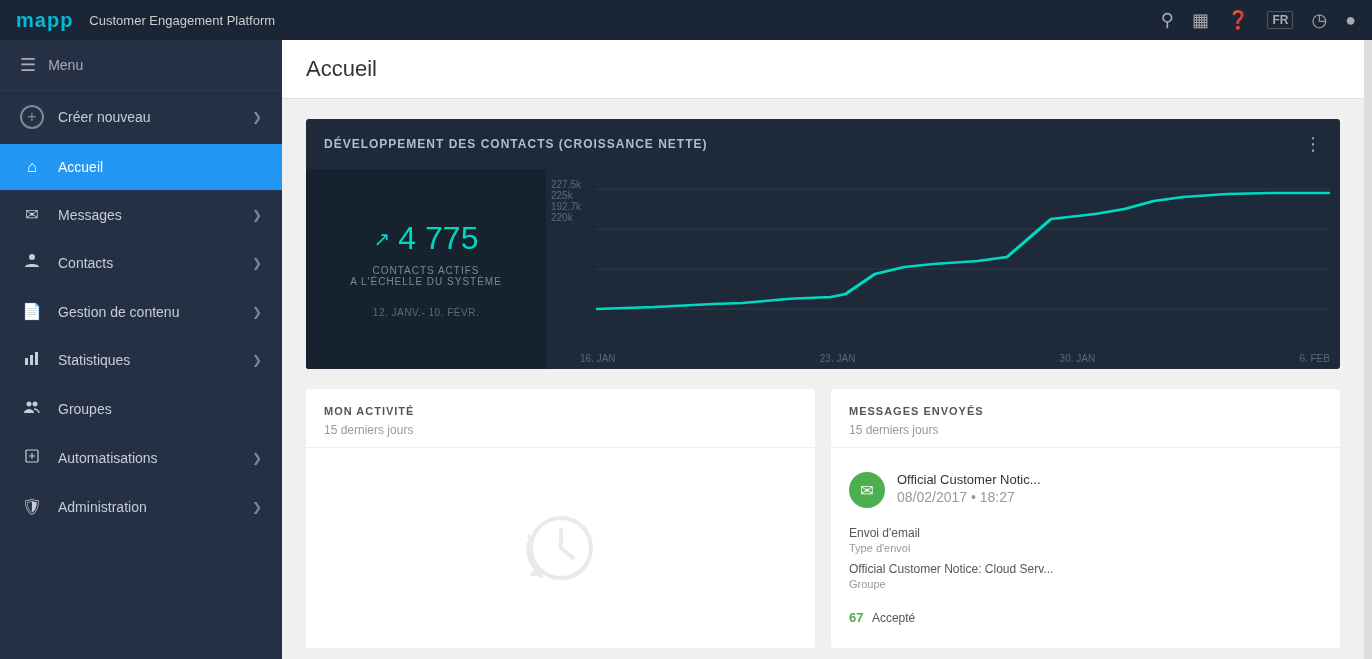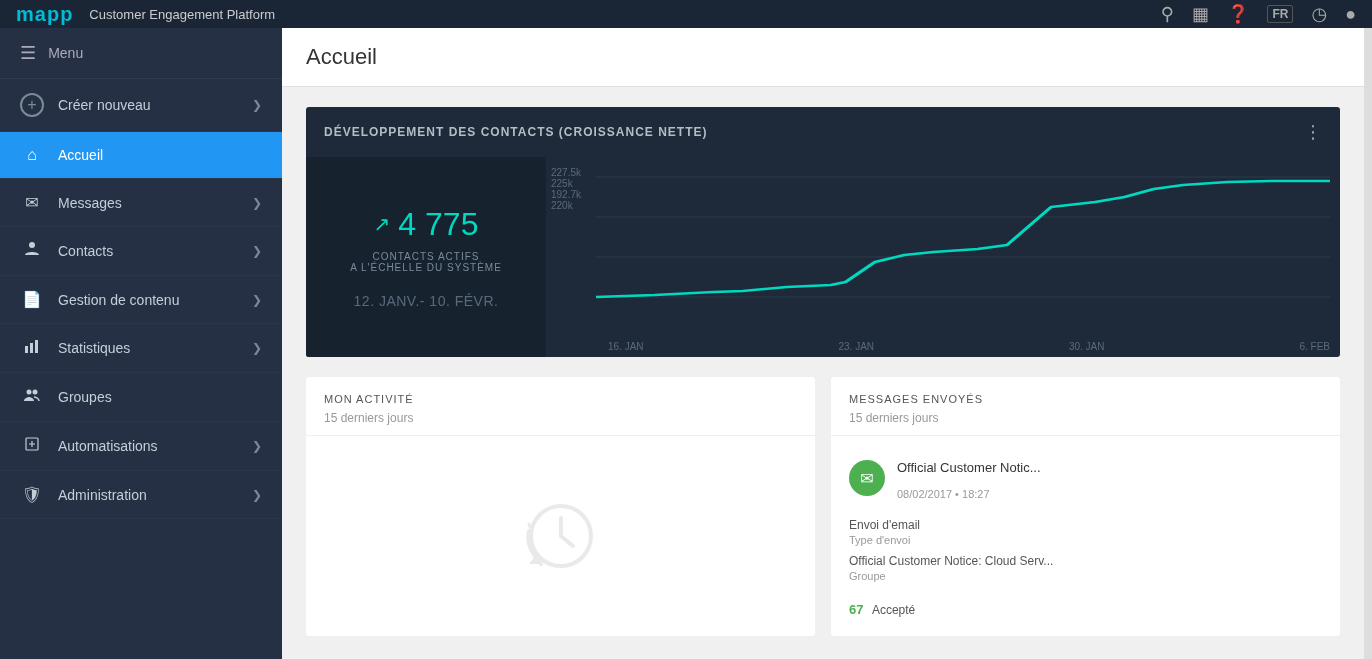--- a/index.html
+++ b/index.html
@@ -1,21 +1,21 @@
 <!DOCTYPE html>
 <html><head>
   <meta charset="utf-8">
   <style>
     * { margin: 0; padding: 0; box-sizing: border-box; }
     body { font-family: 'Segoe UI', Arial, sans-serif; background: #f0f0f0; display: flex; flex-direction: column; height: 659px; overflow: hidden; }
 
     
     .top-nav {
       background: #1a2535;
-      height: 28px;
+      height: 40px;
       display: flex;
       align-items: center;
       padding: 0 16px;
       flex-shrink: 0;
       gap: 10px;
     }
     .top-nav-logo {
       display: flex;
       align-items: center;
       gap: 10px;
@@ -207,21 +207,21 @@
     }
     .chart-stat-label {
       color: #7a8a9a;
       font-size: 10px;
       text-align: center;
       margin-top: 8px;
       letter-spacing: 1px;
     }
     .chart-stat-date {
       color: #5a6a7a;
-      font-size: 14px;
+      font-size: 10px;
       margin-top: 20px;
       letter-spacing: 0.5px;
     }
     .chart-graph {
       flex: 1;
       position: relative;
       padding: 10px 10px 30px 50px;
     }
     .y-axis-labels {
       position: absolute;
@@ -229,21 +229,21 @@
       top: 10px;
       bottom: 30px;
       display: flex;
       flex-direction: column;
       color: #5a6a7a;
       font-size: 10px;
     }
     .x-axis-labels {
       position: absolute;
       bottom: 5px;
-      left: 62px;
+      left: 34px;
       right: 10px;
       display: flex;
       justify-content: space-between;
       color: #5a6a7a;
       font-size: 10px;
     }
     .chart-svg {
       width: 100%;
       height: 100%;
     }
@@ -258,21 +258,21 @@
       background: white;
       border-radius: 3px;
       overflow: hidden;
     }
     .info-card-header {
       padding: 16px 18px 10px;
       border-bottom: 1px solid #eee;
     }
     .info-card-title {
       font-size: 11px;
-      font-weight: normal;
+      font-weight: bold;
       color: #555;
       letter-spacing: 1px;
     }
     .info-card-subtitle {
       font-size: 12px;
       color: #999;
       margin-top: 6px;
     }
     .info-card-body {
       padding: 16px 18px;
@@ -315,23 +315,23 @@
       color: white;
       font-size: 16px;
     }
     .message-info { flex: 1; }
     .message-title {
       font-size: 13px;
       color: #333;
       font-weight: 500;
     }
     .message-date {
-      font-size: 11px;
+      font-size: 14px;
       color: #999;
-      margin-top: 13px;
+      margin-top: 2px;
     }
     .message-meta {
       margin-top: 10px;
     }
     .message-meta-row {
       font-size: 12px;
       color: #555;
       margin-bottom: 2px;
     }
     .message-meta-label {

